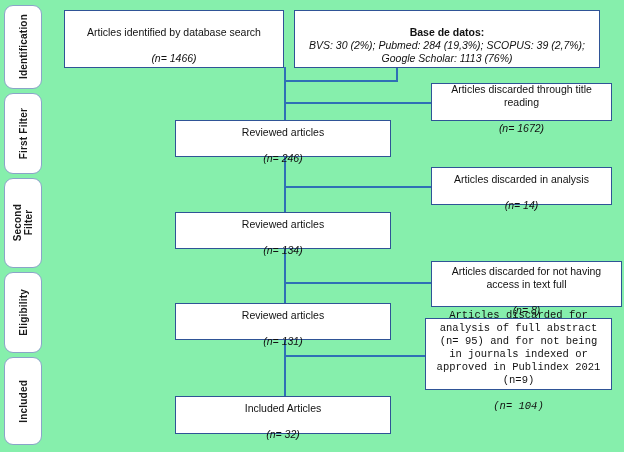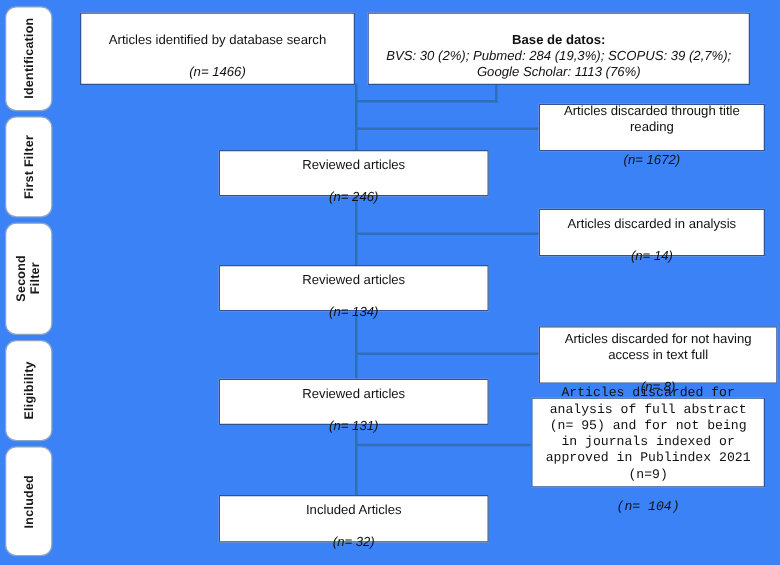--- a/index.html
+++ b/index.html
@@ -4,21 +4,21 @@
 <style>
   html, body {
     margin: 0;
     padding: 0;
     background: #ffffff;
   }
   #diagram-root {
     position: relative;
     width: 624px;
     height: 452px;
-    background: #3b82f6;
+    background: #86efac;
     font-family: "Liberation Sans", sans-serif;
     overflow: hidden;
   }
 
   
   .stage-box {
     position: absolute;
     box-sizing: border-box;
     border: 1px solid #8aa4c8;
     border-radius: 9px;

